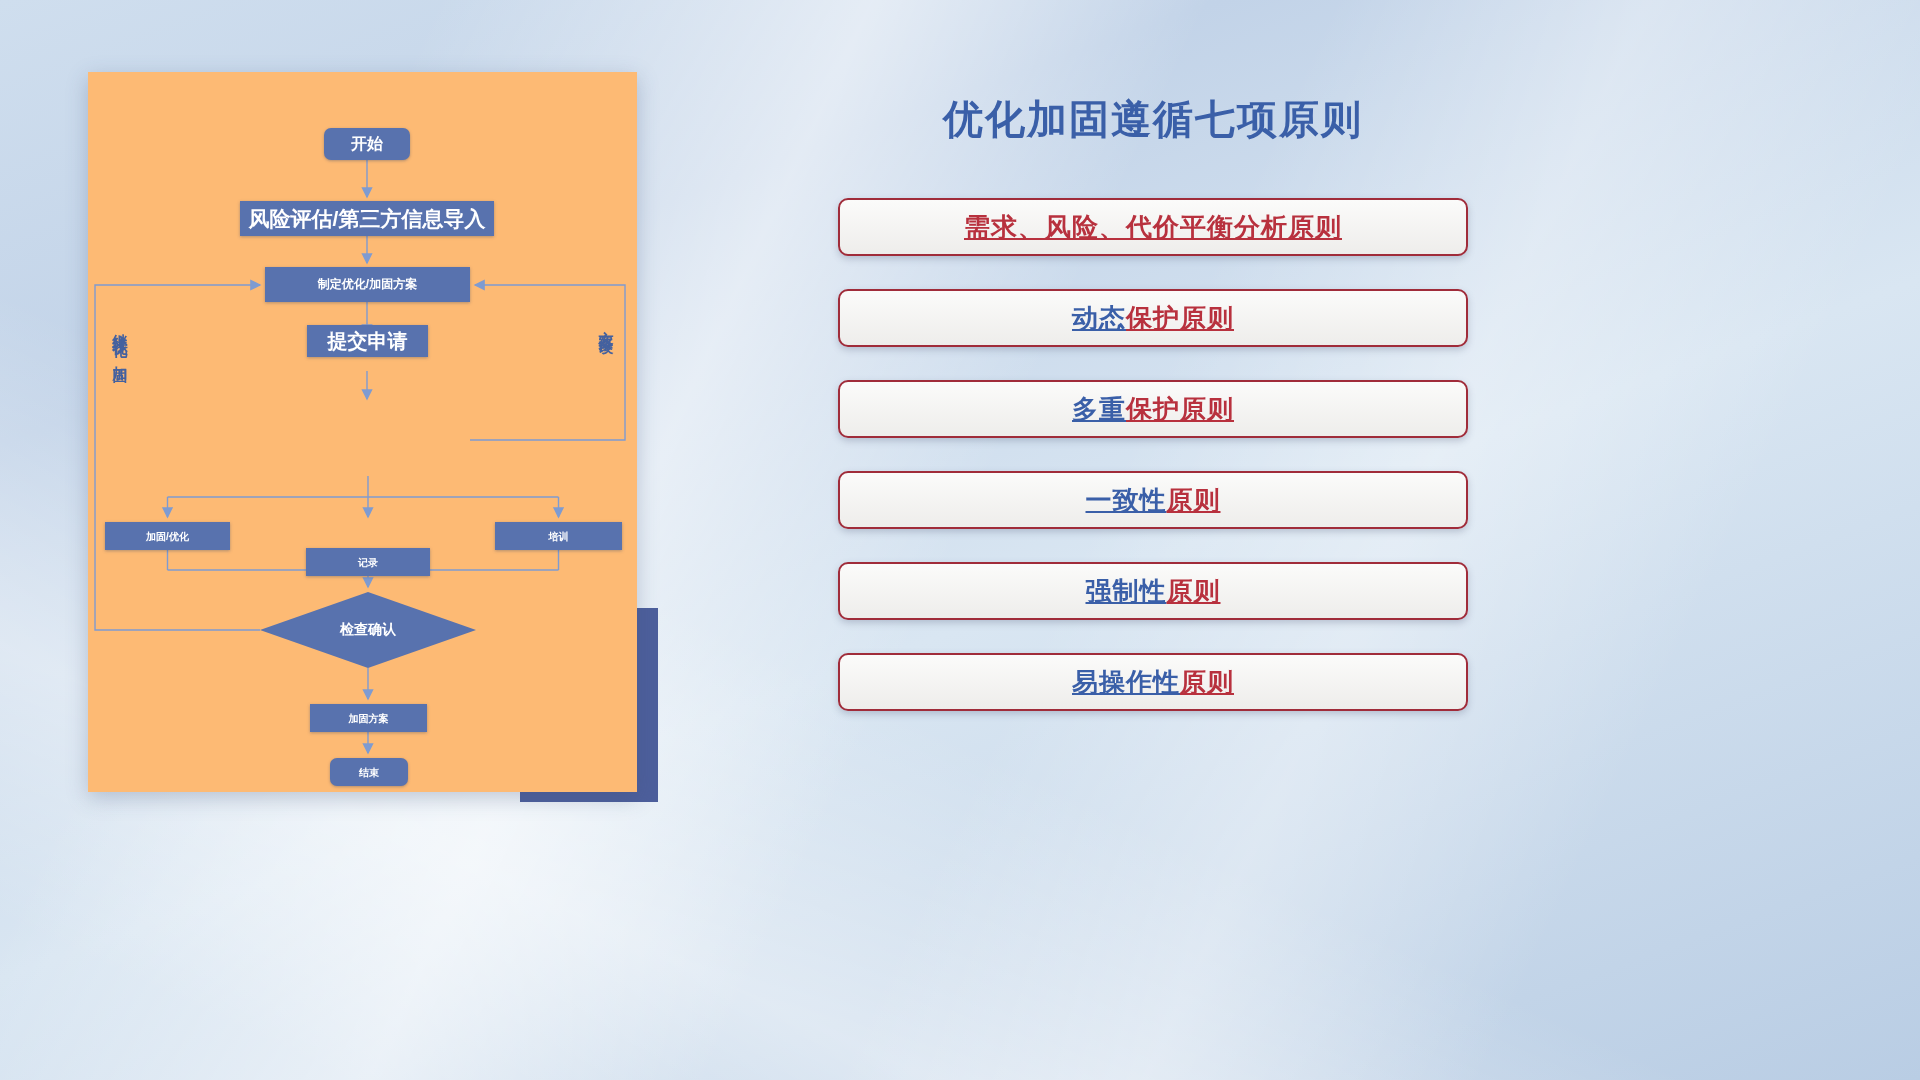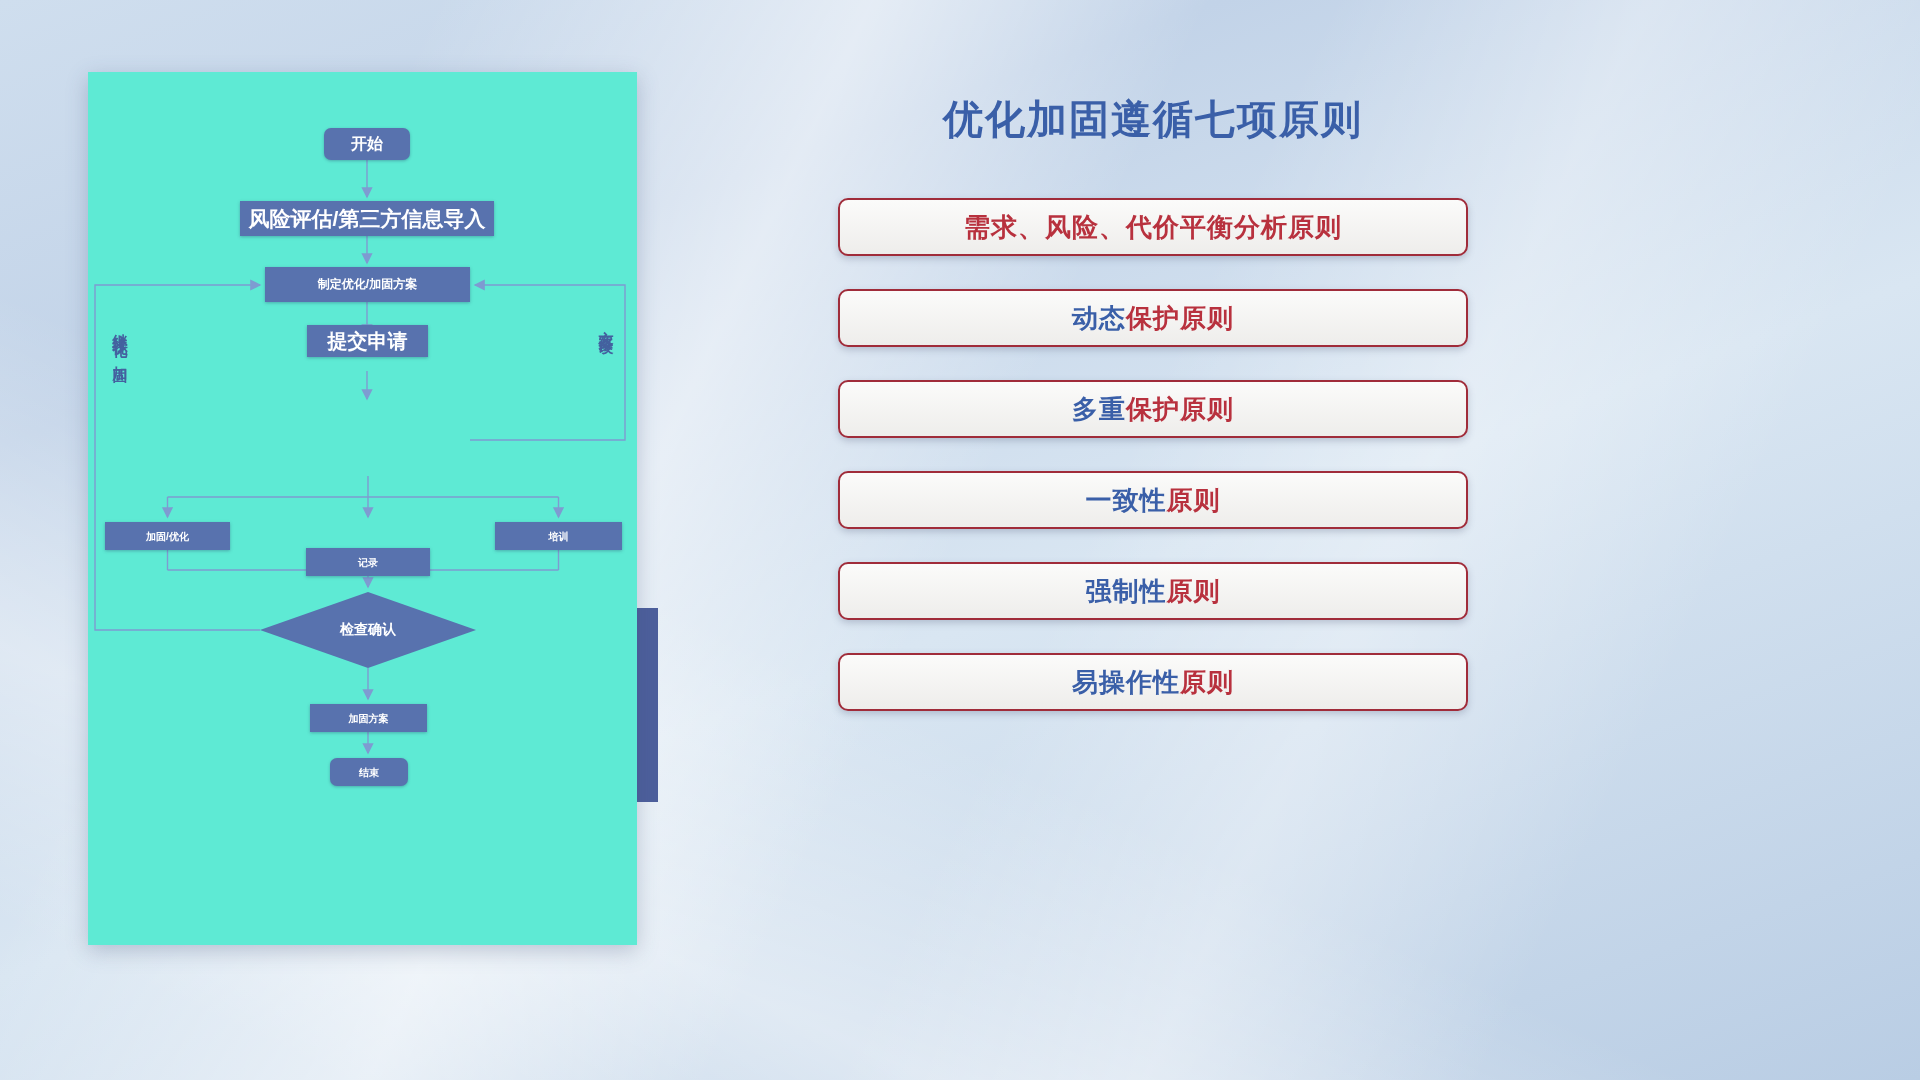--- a/index.html
+++ b/index.html
@@ -10,21 +10,21 @@
       linear-gradient(115deg, rgba(255,255,255,0) 18%, rgba(255,255,255,.55) 36%, rgba(255,255,255,0) 50%),
       linear-gradient(115deg, rgba(255,255,255,0) 55%, rgba(255,255,255,.35) 68%, rgba(255,255,255,0) 82%),
       linear-gradient(205deg, rgba(255,255,255,0) 60%, rgba(255,255,255,.4) 78%, rgba(255,255,255,0) 92%),
       linear-gradient(160deg, #cfdeee 0%, #c2d3e8 25%, #d9e6f2 55%, #b9cde4 100%);
   }
   .stage { position:relative; width:1920px; height:1080px; }
 
   
   .accent-rect { position:absolute; left:520px; top:608px; width:138px; height:194px;
                  background:var(--accent-rect); z-index:0; }
-  .card { position:absolute; left:88px; top:72px; width:549px; height:873px; background:#5eead4;
+  .card { position:absolute; left:88px; top:72px; width:549px; height:720px; background:#fdba74;
           box-shadow:0 6px 20px rgba(60,80,120,.28); z-index:1; }
   .card svg { position:absolute; left:0; top:0; pointer-events:none; }
   .edge { stroke:var(--connector); stroke-width:1.4; fill:none; }
   #arr path { fill:var(--connector); }
 
   .node { position:absolute; background:var(--node-fill); color:#ffffff; display:flex;
           align-items:center; justify-content:center; font-weight:bold; font-size:10px;
           text-align:center; line-height:1.1; box-shadow:0 1px 3px rgba(40,60,100,.35); }
   .node.rounded { border-radius:7px; }
   .node.diamond { clip-path:polygon(50% 0,100% 50%,50% 100%,0 50%); box-shadow:none; }
@@ -35,21 +35,21 @@
   
   .panel-title { position:absolute; left:838px; top:92px; width:630px; text-align:center;
                  font-size:40px; font-weight:bold; color:var(--title-blue); letter-spacing:2px; }
   .pill-list { position:absolute; left:838px; top:198px; width:630px;
                display:flex; flex-direction:column; gap:33px; }
   .pill { height:58px; border:2px solid var(--pill-border); border-radius:10px;
           background:linear-gradient(#fbfbfa, #eeedeb);
           display:flex; align-items:center; justify-content:center;
           box-shadow:0 3px 7px rgba(90,100,130,.3);
           font-size:26px; font-weight:bold; letter-spacing:1px; }
-  .seg { color:var(--principle-red); }
+  .seg { color:var(--principle-red);text-decoration:underline; }
   .seg[data-color="blue"] { color:var(--principle-blue); }
   .seg[data-color="red"]  { color:var(--principle-red); }
 </style>
 </head>
 <body>
 
 <div class="stage">
 
   <div class="accent-rect"></div>
 

